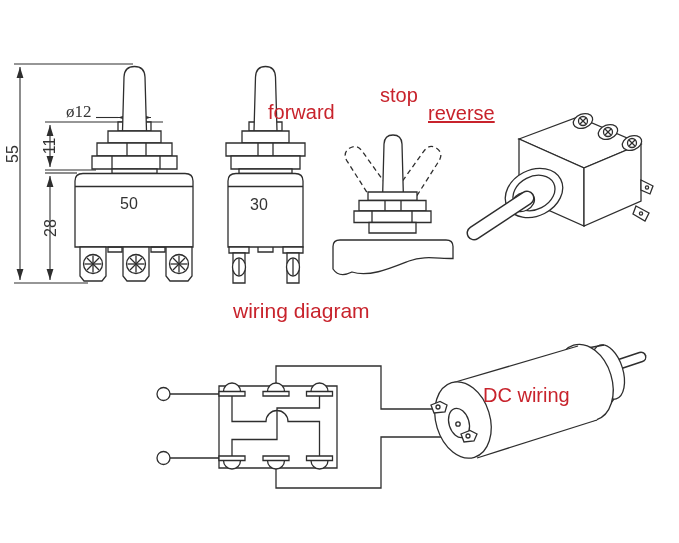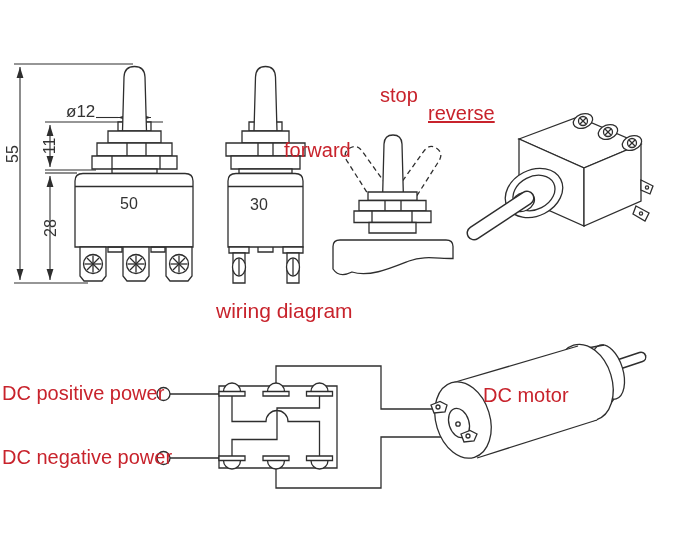--- a/index.html
+++ b/index.html
@@ -231,25 +231,23 @@
           <circle cx="438" cy="407" r="2"></circle>
         <path d="M461,434 L470,430.5 L477,434 L474,441 L464,442 Z" fill="#fff"></path>
           <circle cx="468" cy="436" r="2"></circle>
       </g>
     </g>
   </svg>
 
   <div class="lbl dim rot" style="left:4px;  top:146px;">55</div>
   <div class="lbl dim rot" style="left:42px; top:138px;">11</div>
   <div class="lbl dim rot" style="left:42px; top:220px;">28</div>
-  <div class="lbl dim" style="left:66px;  top:103px;font-size:17px;">ø12</div>
+  <div class="lbl dim" style="left:66px;  top:103px;font-size:17px;font-family:Liberation Serif, serif;">ø12</div>
   <div class="lbl dim" style="left:120px; top:196px;">50</div>
   <div class="lbl dim" style="left:250px; top:197px;">30</div>
 
-  <div class="lbl red" style="left:284px; top:102px;margin-top:38px;">forward</div>
+  <div class="lbl red" style="left:268px; top:102px;">forward</div>
   <div class="lbl red" style="left:380px; top:85px;">stop</div>
   <div class="lbl red" style="left:428px; top:103px;text-decoration:underline;">reverse</div>
 
-  <div class="lbl red title" style="left:216px; top:300px;text-align:right;">wiring diagram</div>
-  <div class="lbl red" style="left:2px;  top:383px;">DC positive power</div>
-  <div class="lbl red" style="left:2px;  top:447px;">DC negative power</div>
-  <div class="lbl red" style="left:483px;top:385px;">DC motor</div>
+  <div class="lbl red title" style="left:233px; top:300px;text-align:right;">wiring diagram</div>
+  <div class="lbl red" style="left:483px;top:385px;">DC wiring</div>
 </div>
 
 </body></html>

